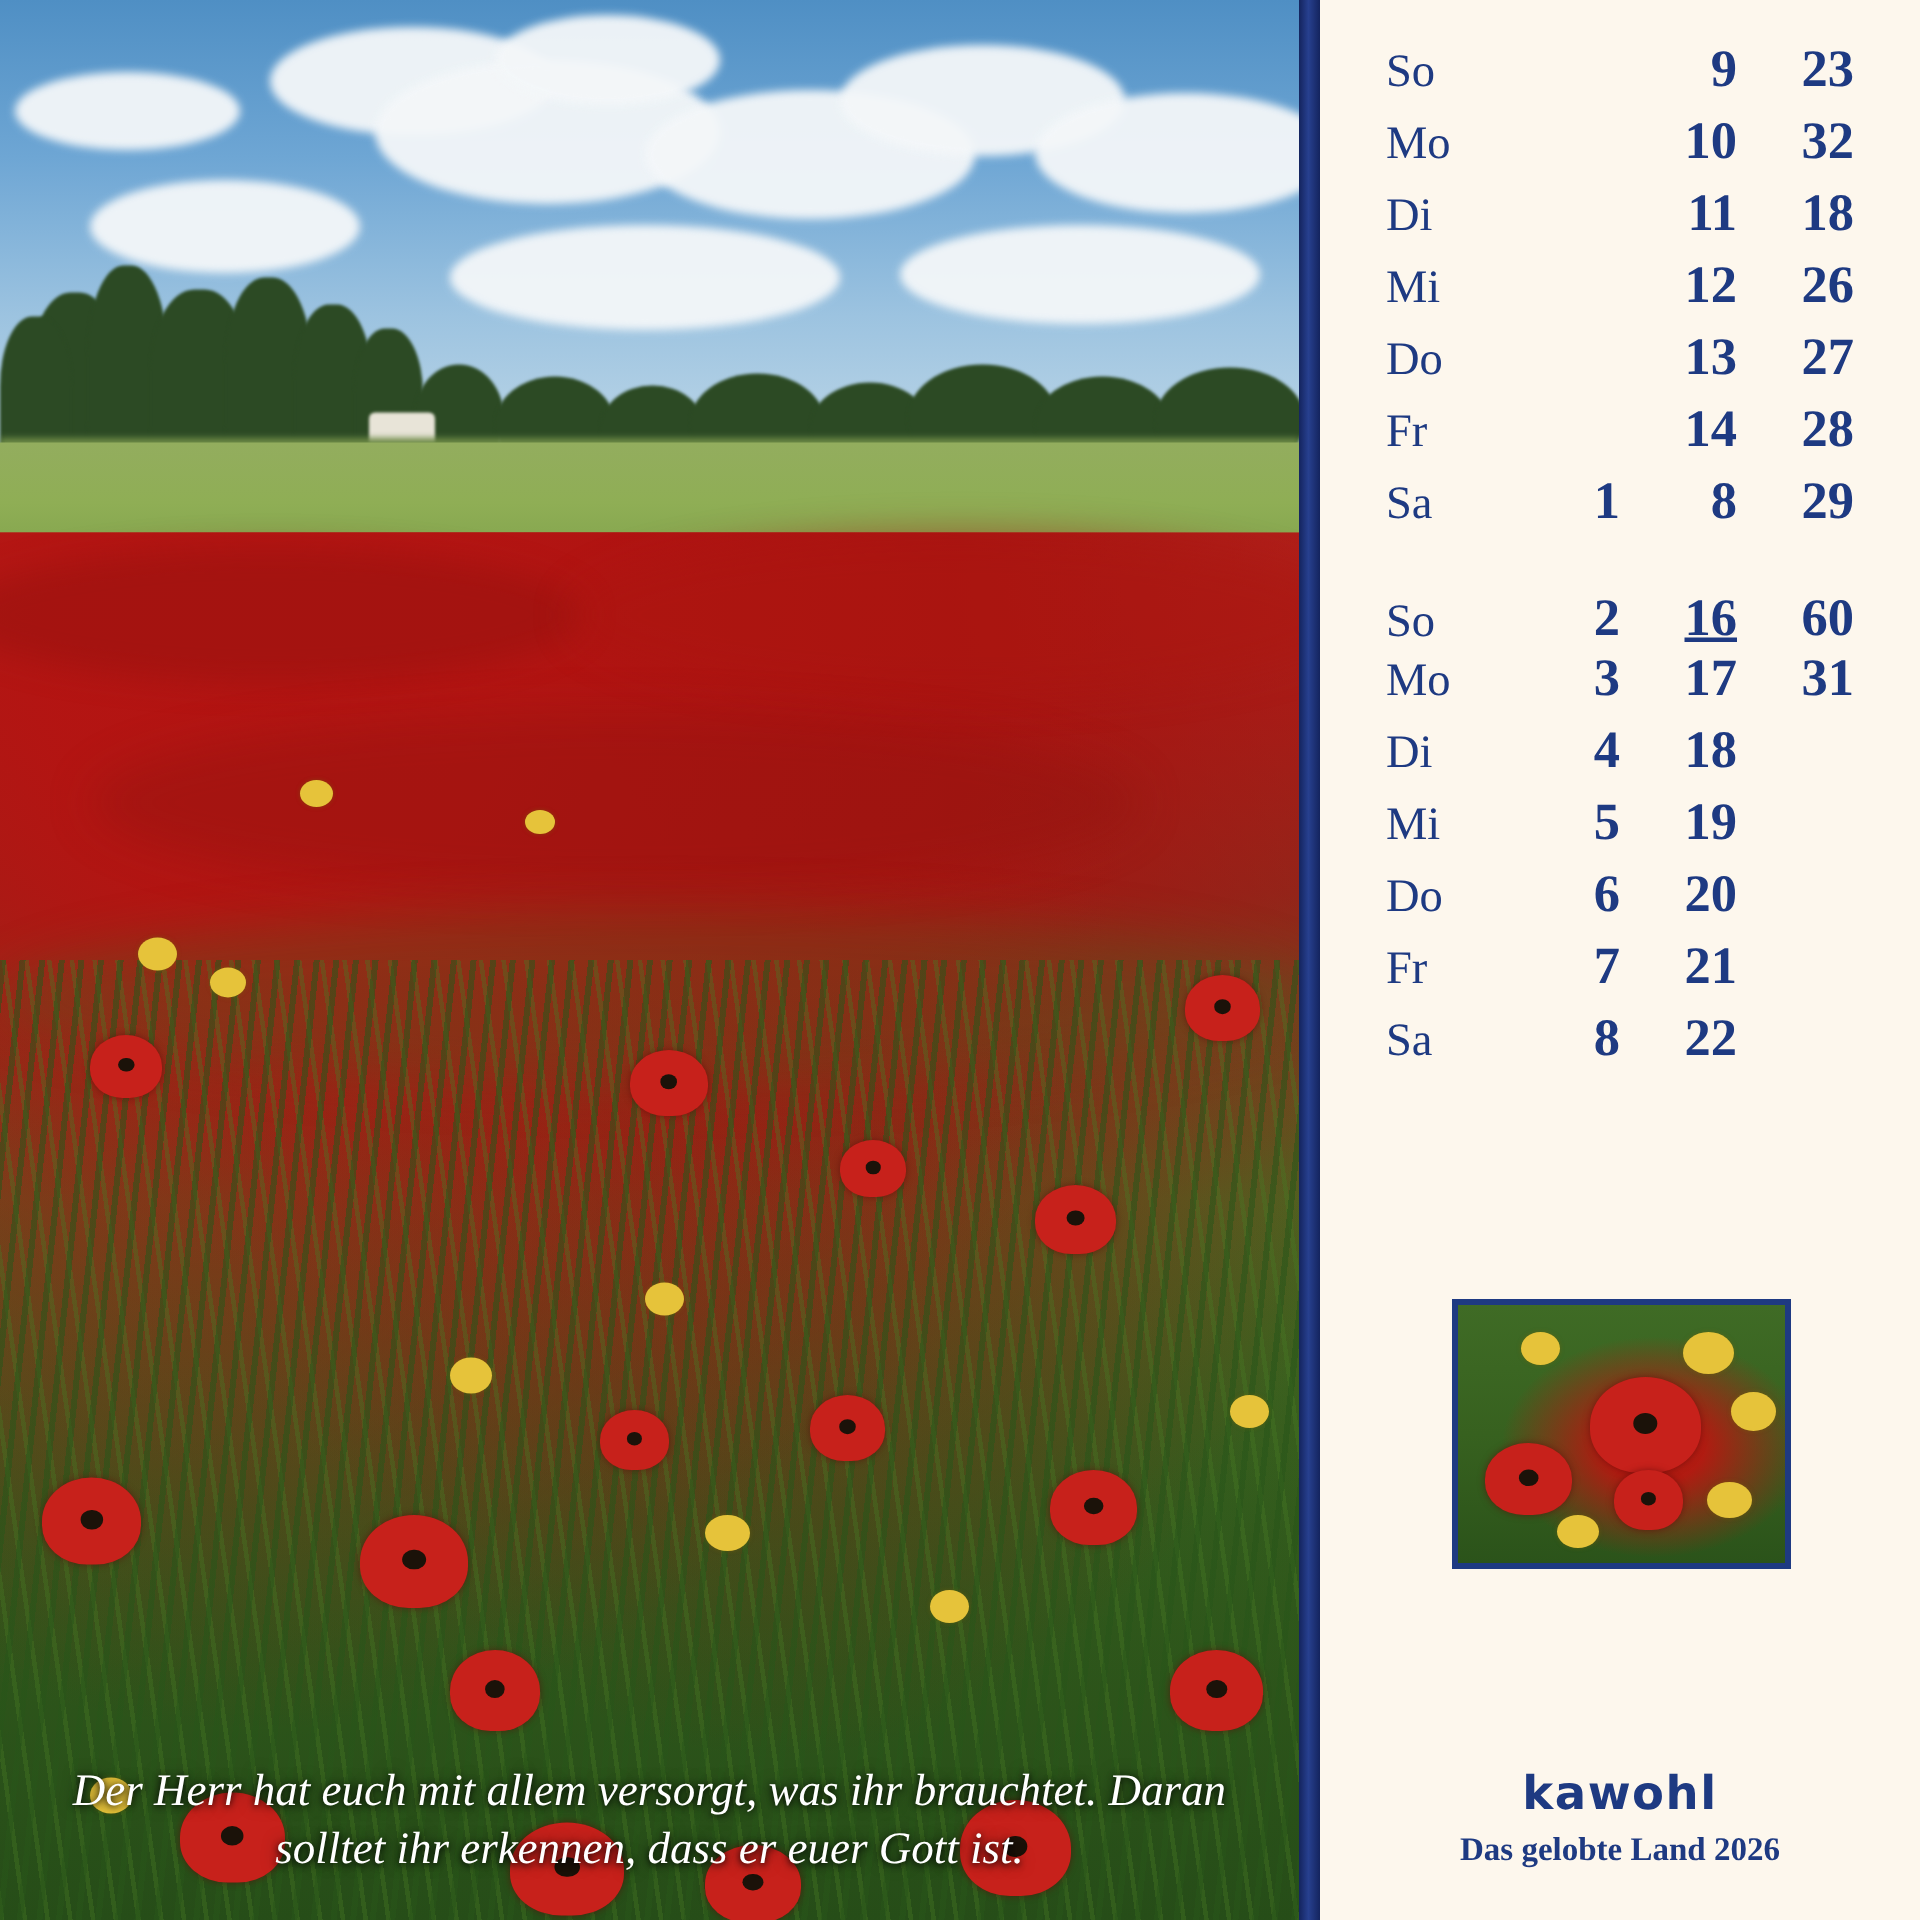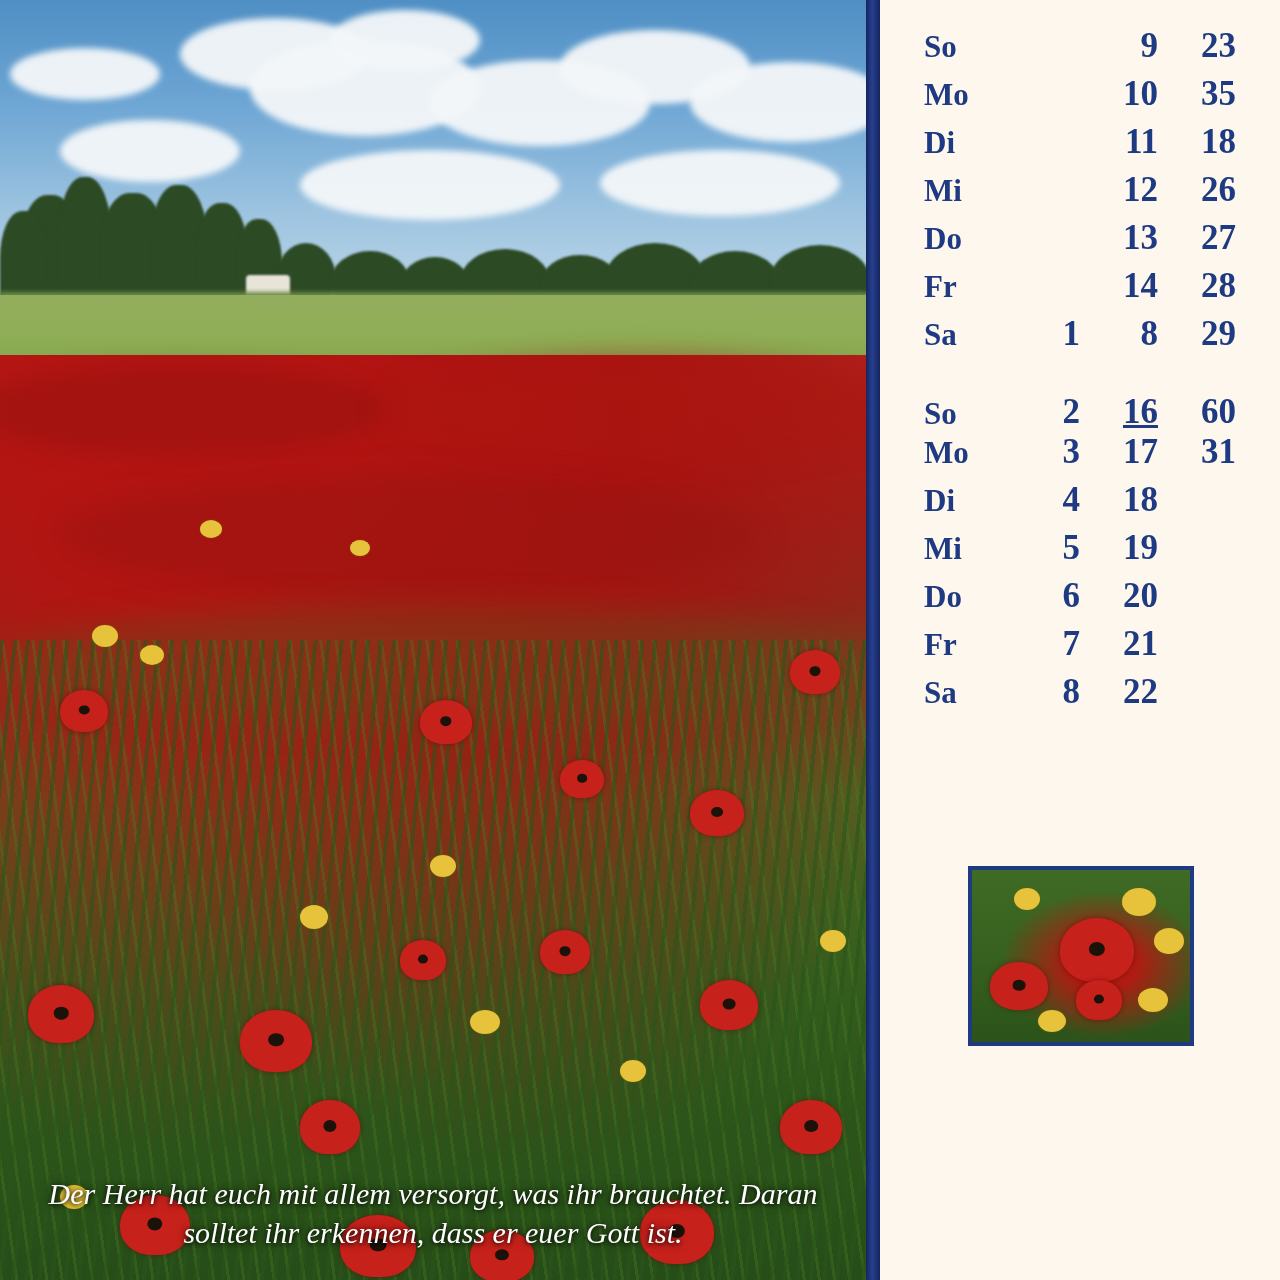--- a/index.html
+++ b/index.html
@@ -105,21 +105,21 @@
   }
   .cal-row{
     display:flex;align-items:baseline;
     height:48px;
   }
   .cal-row.gap{height:70px;}
   .dow{
     width:78px;
     color:#1e3a82;
     font-size:31px;
-    font-weight:bold;
+    font-weight:normal;
     text-align:left;
   }
   .dnum{
     width:78px;
     color:#1e3a82;
     font-size:35px;
     font-weight:bold;
     text-align:right;
   }
   .thumb-wrap{
@@ -238,21 +238,21 @@
       <div class="cal-row">
         <span class="dow">So</span>
         <span class="dnum"></span>
         <span class="dnum">9</span>
         <span class="dnum">23</span>
       </div>
       <div class="cal-row">
         <span class="dow">Mo</span>
         <span class="dnum"></span>
         <span class="dnum">10</span>
-        <span class="dnum">35</span>
+        <span class="dnum">32</span>
       </div>
       <div class="cal-row">
         <span class="dow">Di</span>
         <span class="dnum"></span>
         <span class="dnum">11</span>
         <span class="dnum">18</span>
       </div>
       <div class="cal-row">
         <span class="dow">Mi</span>
         <span class="dnum"></span>
@@ -328,15 +328,19 @@
         <div class="poppy" style="left:18px;top:92px;width:58px;height:48px;"></div>
         <div class="poppy" style="left:104px;top:110px;width:46px;height:40px;"></div>
         <div class="yellowflower" style="left:150px;top:18px;width:34px;height:28px;"></div>
         <div class="yellowflower" style="left:182px;top:58px;width:30px;height:26px;"></div>
         <div class="yellowflower" style="left:42px;top:18px;width:26px;height:22px;"></div>
         <div class="yellowflower" style="left:166px;top:118px;width:30px;height:24px;"></div>
         <div class="yellowflower" style="left:66px;top:140px;width:28px;height:22px;"></div>
       </div>
     </div>
 
+    <div class="footer">
+      <div class="brand">kawohl</div>
+      <div class="subtitle">Das gelobte Land 2026</div>
+    </div>
   </div>
 
 </div>
 
 </body></html>

